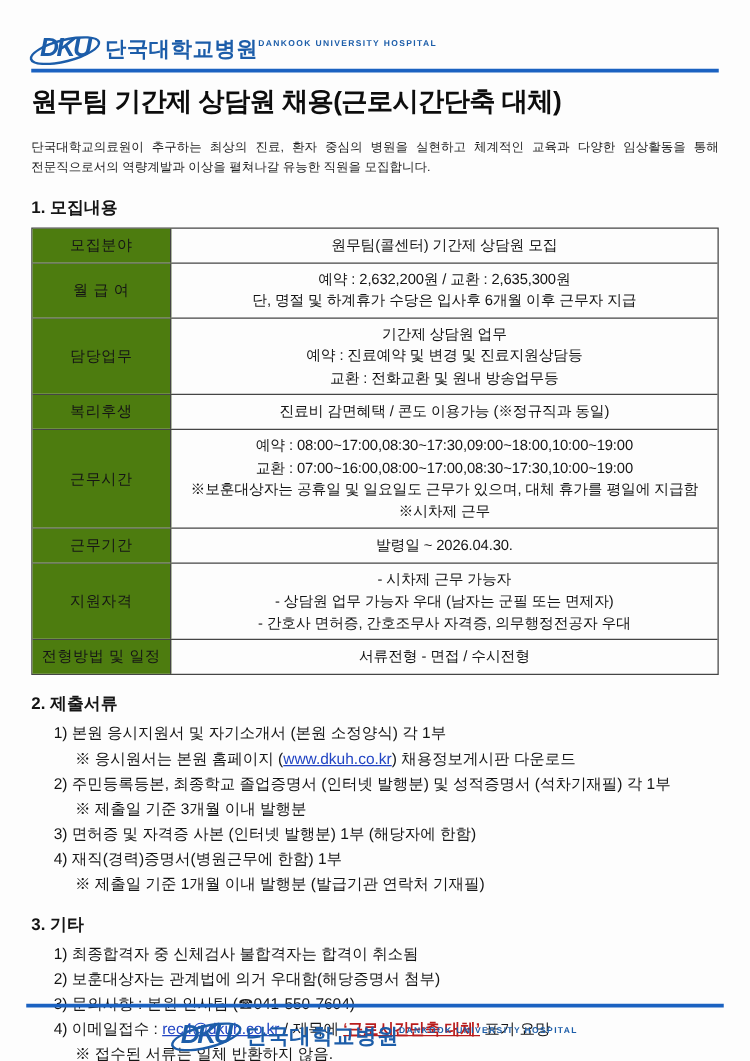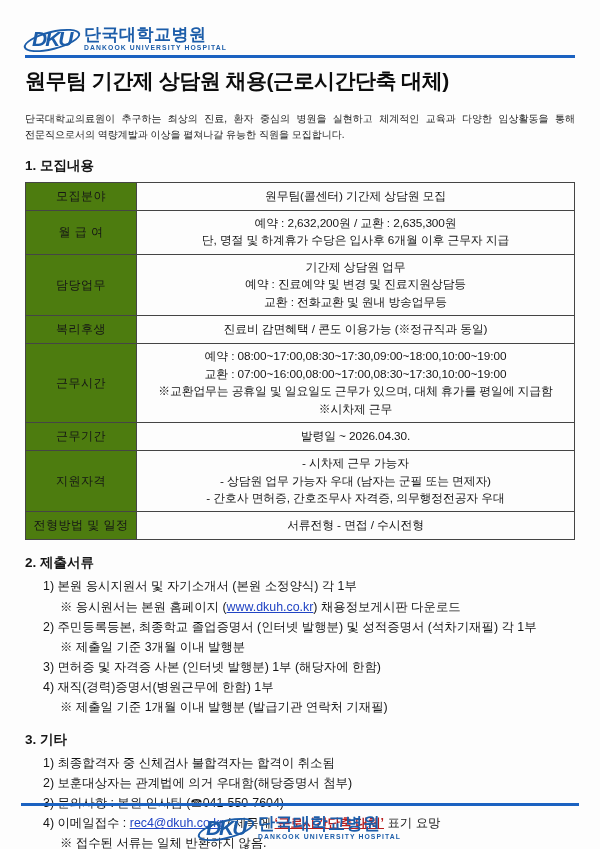--- a/index.html
+++ b/index.html
@@ -20,21 +20,21 @@
     position:absolute; left:7px; top:1px;
     font-size:21px; font-weight:bold; font-style:italic;
     color:#1c5da9; letter-spacing:-2px;
   }
   .dku-mark .mark-ellipse {
     position:absolute; left:-2px; top:5px;
     width:54px; height:15px;
     border:2px solid #1c5da9; border-radius:50%;
     transform:rotate(-14deg);
   }
-  .logo-names { display:flex; flex-direction:column; line-height:1; }
+  .logo-names { display:flex; flex-direction:row; line-height:1; }
   .logo-ko { font-size:17px; font-weight:bold; color:#1c5da9; letter-spacing:0.5px; }
   .logo-en { font-size:6.8px; font-weight:bold; color:#1c5da9; letter-spacing:1.1px; margin-top:2px; }
 
   .top-rule { height:3px; background:#1b62c1; margin-top:3px; }
 
   
   .doc-title {
     font-size:21px; font-weight:bold; color:#0d0d0d;
     margin:9px 0 16px 0; letter-spacing:-0.5px;
   }
@@ -129,21 +129,21 @@
         <div class="t-label">복리후생</div>
         <div class="t-value">
           <div class="t-line">진료비 감면혜택 / 콘도 이용가능 (※정규직과 동일)</div>
         </div>
       </div>
       <div class="t-row">
         <div class="t-label">근무시간</div>
         <div class="t-value">
           <div class="t-line">예약 : 08:00~17:00,08:30~17:30,09:00~18:00,10:00~19:00</div>
           <div class="t-line">교환 : 07:00~16:00,08:00~17:00,08:30~17:30,10:00~19:00</div>
-          <div class="t-line">※교환업무는 공휴일 및 일요일도 근무가 있으며, 대체 휴가를 평일에 지급함</div>
+          <div class="t-line">※보훈대상자는 공휴일 및 일요일도 근무가 있으며, 대체 휴가를 평일에 지급함</div>
           <div class="t-line">※시차제 근무</div>
         </div>
       </div>
       <div class="t-row">
         <div class="t-label">근무기간</div>
         <div class="t-value">
           <div class="t-line">발령일 ~ 2026.04.30.</div>
         </div>
       </div>
       <div class="t-row">

